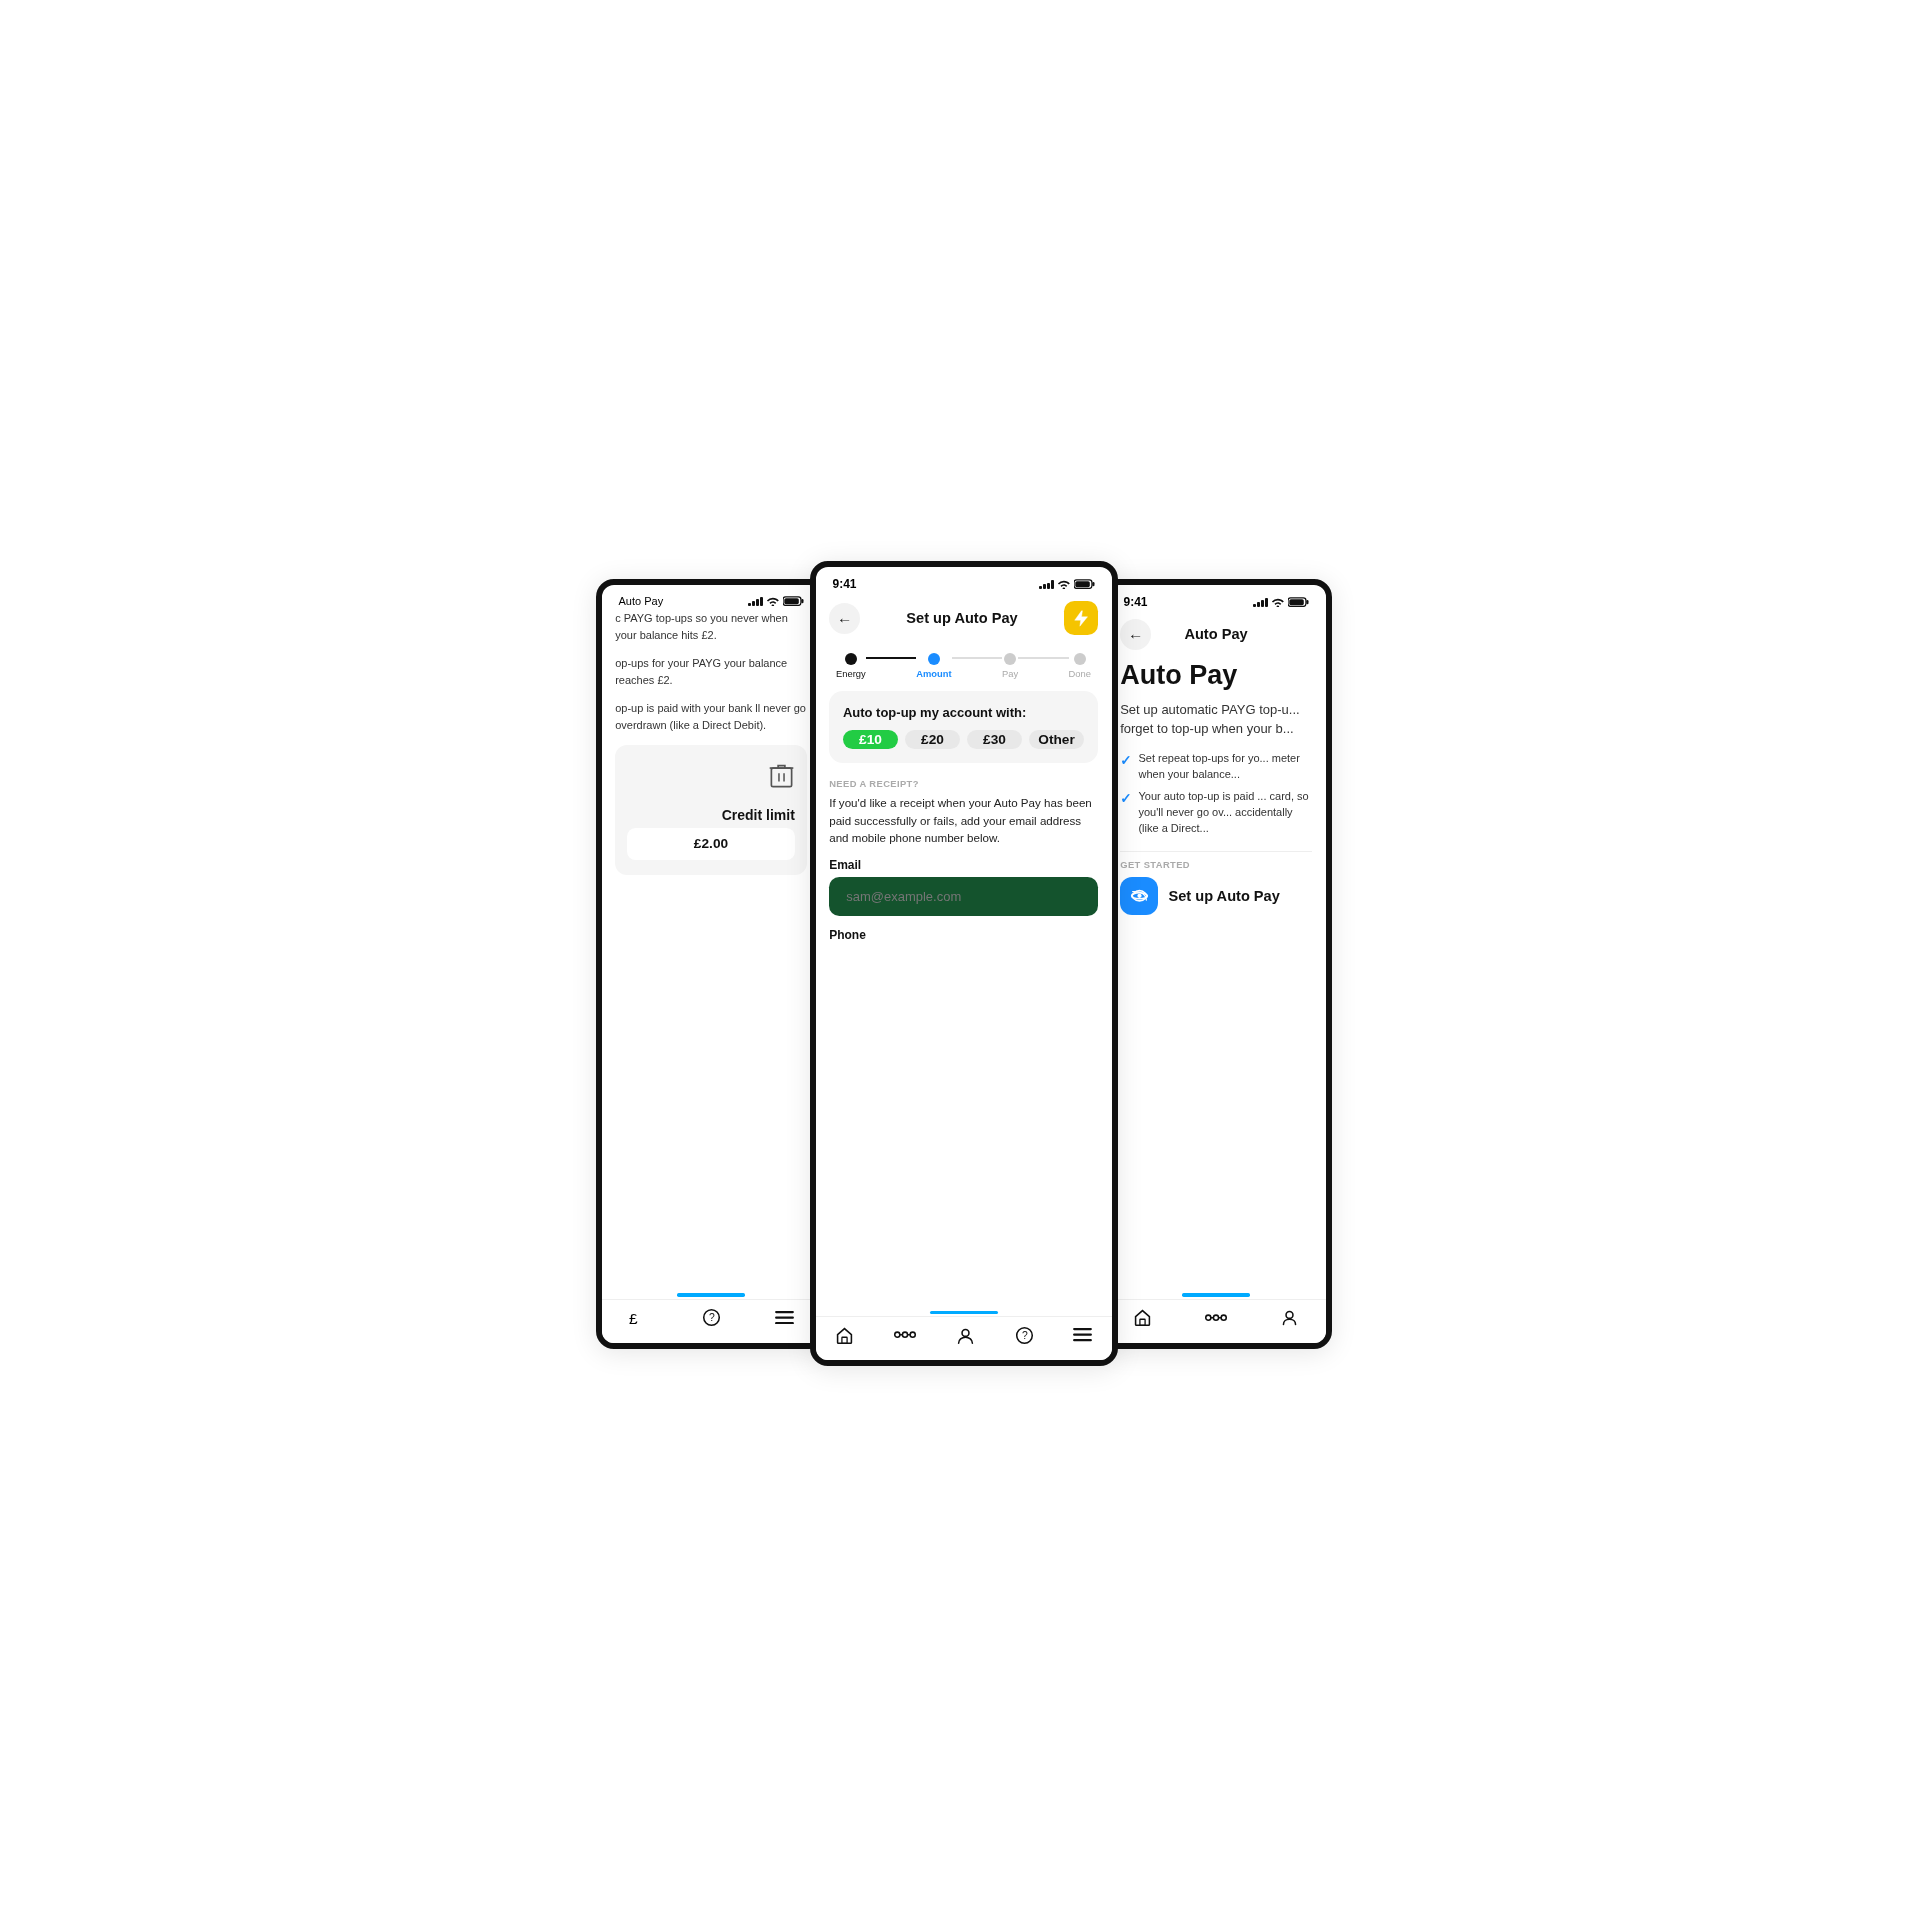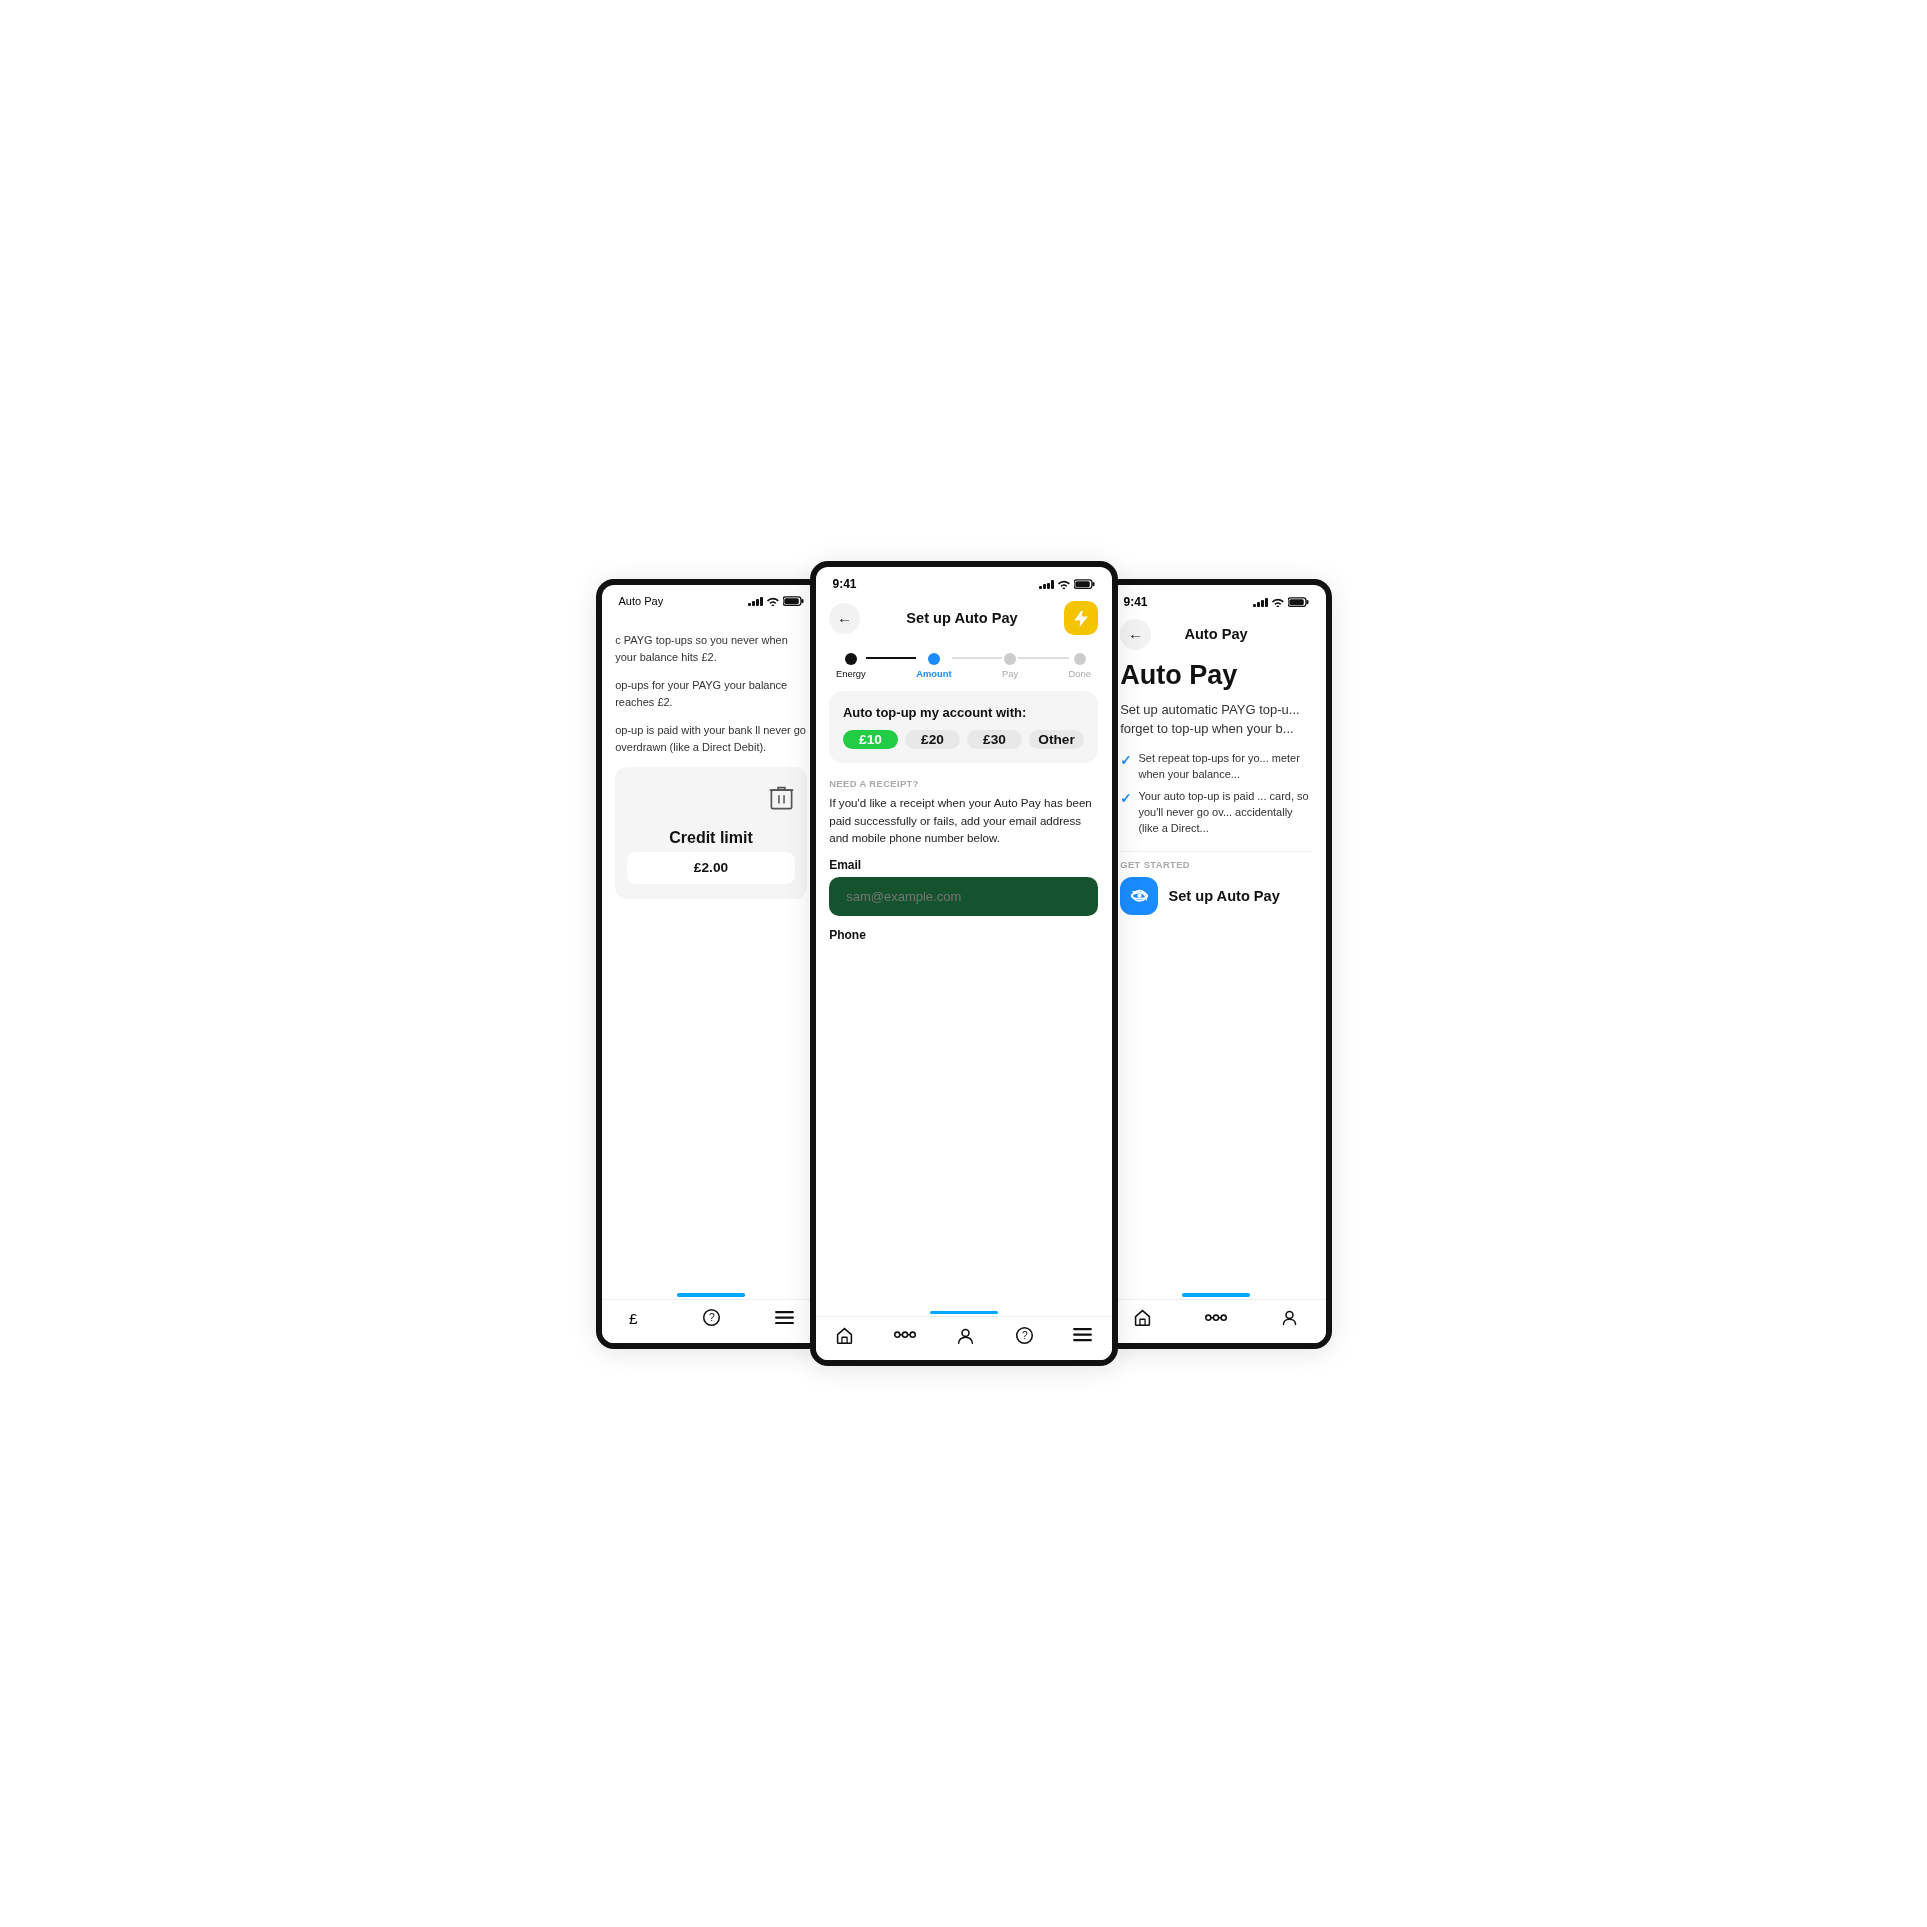--- a/index.html
+++ b/index.html
@@ -257,46 +257,45 @@
       color: #111;
       font-size: 9.4px;
     }
     .bottom-nav-item svg { display: block; }
 
     
     .left-content {
       padding: 0 13.7px;
       overflow: hidden;
       flex: 1;
-      margin-top: 22px;
     }
     .left-body-text {
       font-size: 11px;
       color: #333;
       line-height: 1.5;
       margin-bottom: 12px;
     }
     .credit-card {
       background: #f5f5f5;
       border-radius: 12px;
       padding: 15.4px 12px;
       display: flex;
       flex-direction: column;
       align-items: flex-end;
       margin-top: 6.8px;
     }
     .trash-icon-wrap {
       margin-bottom: 12px;
     }
     .credit-limit-label {
-      font-size: 16px;
+      font-size: 14px;
       font-weight: 700;
       color: #111;
       width: 100%;
-      text-align: center;
+      text-align: right;
       margin-bottom: 5.1px;
     }
     .credit-limit-value {
       background: #fff;
       border-radius: 8.6px;
       padding: 8.6px 13.7px;
       font-size: 13.7px;
       font-weight: 700;
       color: #111;
       width: 100%;

